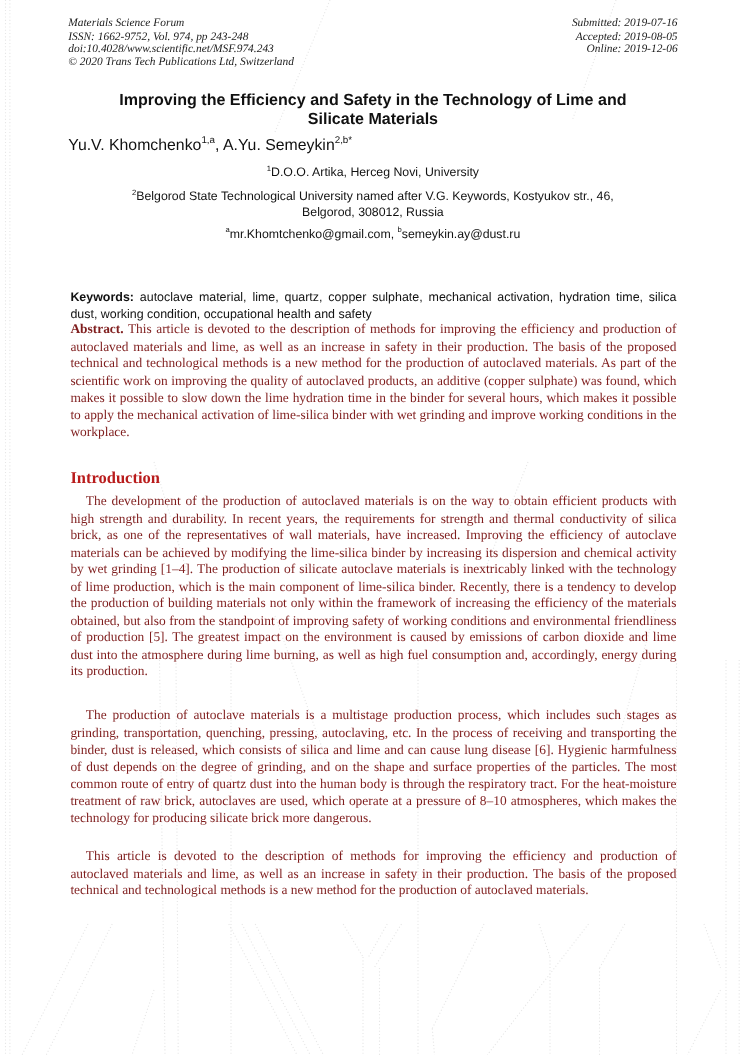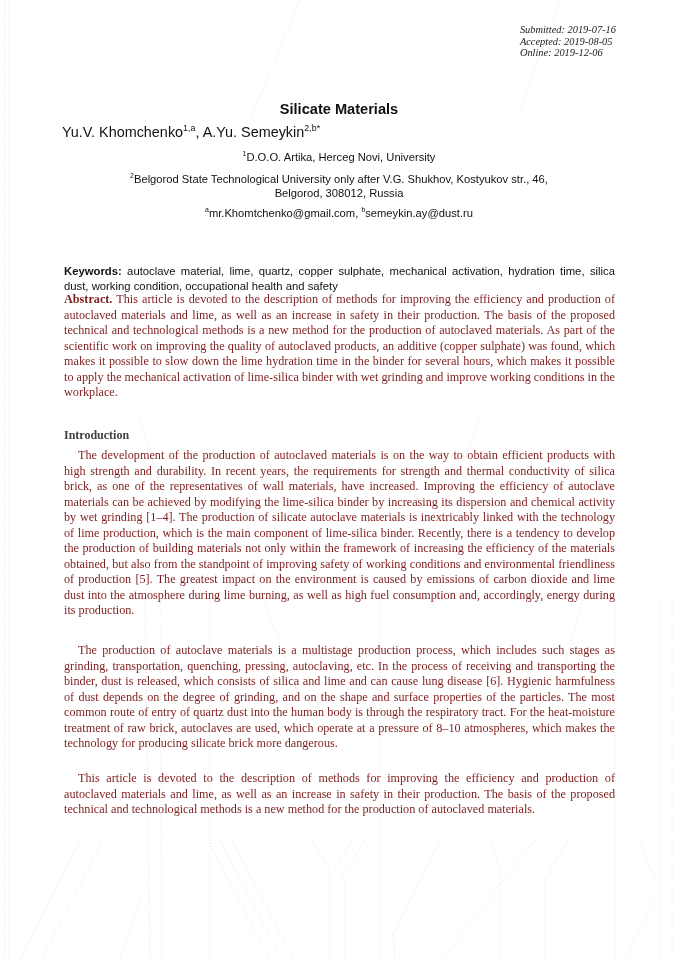--- a/index.html
+++ b/index.html
@@ -23,25 +23,26 @@
     
     .meta-left {
       position: absolute; left: 62px; top: 16px;
       font-family: "Liberation Serif", serif;
       font-style: italic;
       font-size: 10.4px;
       line-height: 11.5px;
       color: #1a1a1a;
     }
     .meta-right {
-      position: absolute; right: 62px; top: 24px;
+      position: absolute; right: 62px; top: 16px;
       font-family: "Liberation Serif", serif;
       font-style: italic;
       font-size: 10.4px;
       line-height: 11.5px;
+      text-align: right;
       color: #1a1a1a;
     }
 
     
     .title {
       position: absolute; left: 62px; width: 554px; top: 82px;
       font-family: "Liberation Sans", sans-serif;
       font-weight: bold;
       font-size: 14.6px;
       line-height: 18px;
@@ -102,23 +103,23 @@
       color: #7f1d1d;
       hyphens: none;
     }
     .para.indent { text-indent: 14px; }
     .para .lead { font-weight: bold; }
     .abstract { top: 292px; }
     .section-heading {
       position: absolute; left: 64px; top: 428px;
       font-family: "Liberation Serif", serif;
       font-weight: bold;
-      font-size: 12px;
+      font-size: 15px;
       line-height: 15px;
-      color: #404040;
+      color: #b91c1c;
     }
     .intro-1 { top: 448px; }
     .intro-2 { top: 643px; }
     .intro-3 { top: 771px; }
   </style>
 </head>
 <body>
 
 <svg class="watermark" width="678" height="959" viewBox="0 0 678 959" xmlns="http://www.w3.org/2000/svg">
   <g stroke="#e6e6e6" stroke-width="1" stroke-dasharray="1 2" fill="none">
@@ -156,40 +157,46 @@
     <line x1="560" y1="0" x2="520" y2="110"></line>
     <line x1="140" y1="420" x2="170" y2="520"></line>
     <line x1="480" y1="420" x2="440" y2="520"></line>
     <line x1="250" y1="560" x2="300" y2="700"></line>
     <line x1="600" y1="540" x2="560" y2="680"></line>
   </g>
 </svg>
 
 <div class="page">
 
+  <div class="meta-left">
+    <div>Materials Science Forum</div>
+    <div>ISSN: 1662-9752, Vol. 974, pp 243-248</div>
+    <div>doi:10.4028/www.scientific.net/MSF.974.243</div>
+    <div>© 2020 Trans Tech Publications Ltd, Switzerland</div>
+  </div>
   <div class="meta-right">
     <div>Submitted: 2019-07-16</div>
     <div>Accepted: 2019-08-05</div>
     <div>Online: 2019-12-06</div>
   </div>
 
   <h1 class="title">
-    <br>
+    <span>Improving the Efficiency and Safety in the Technology of Lime and</span><br>
     <span>Silicate Materials</span>
   </h1>
 
   <div class="authors">
     <span>Yu.V. Khomchenko</span><sup>1,a</sup><span>, </span><span>A.Yu. Semeykin</span><sup>2,b*</sup>
   </div>
 
   <div class="affil affil-1">
     <sup>1</sup><span>D.O.O. Artika, Herceg Novi, University</span>
   </div>
   <div class="affil affil-2">
-    <sup>2</sup><span>Belgorod State Technological University only after V.G. Shukhov, Kostyukov str., 46,</span><br>
+    <sup>2</sup><span>Belgorod State Technological University named after V.G. Keywords, Kostyukov str., 46,</span><br>
     <span>Belgorod, 308012, Russia</span>
   </div>
 
   <div class="emails">
     <sup>a</sup><span>mr.Khomtchenko@gmail.com</span><span>, </span><sup>b</sup><span>semeykin.ay@dust.ru</span>
   </div>
 
   <p class="keywords">
     <span class="kw-label">Keywords:</span><span> autoclave material, lime, quartz, copper sulphate, mechanical activation, hydration time, silica dust, working condition, occupational health and safety</span>
   </p>

